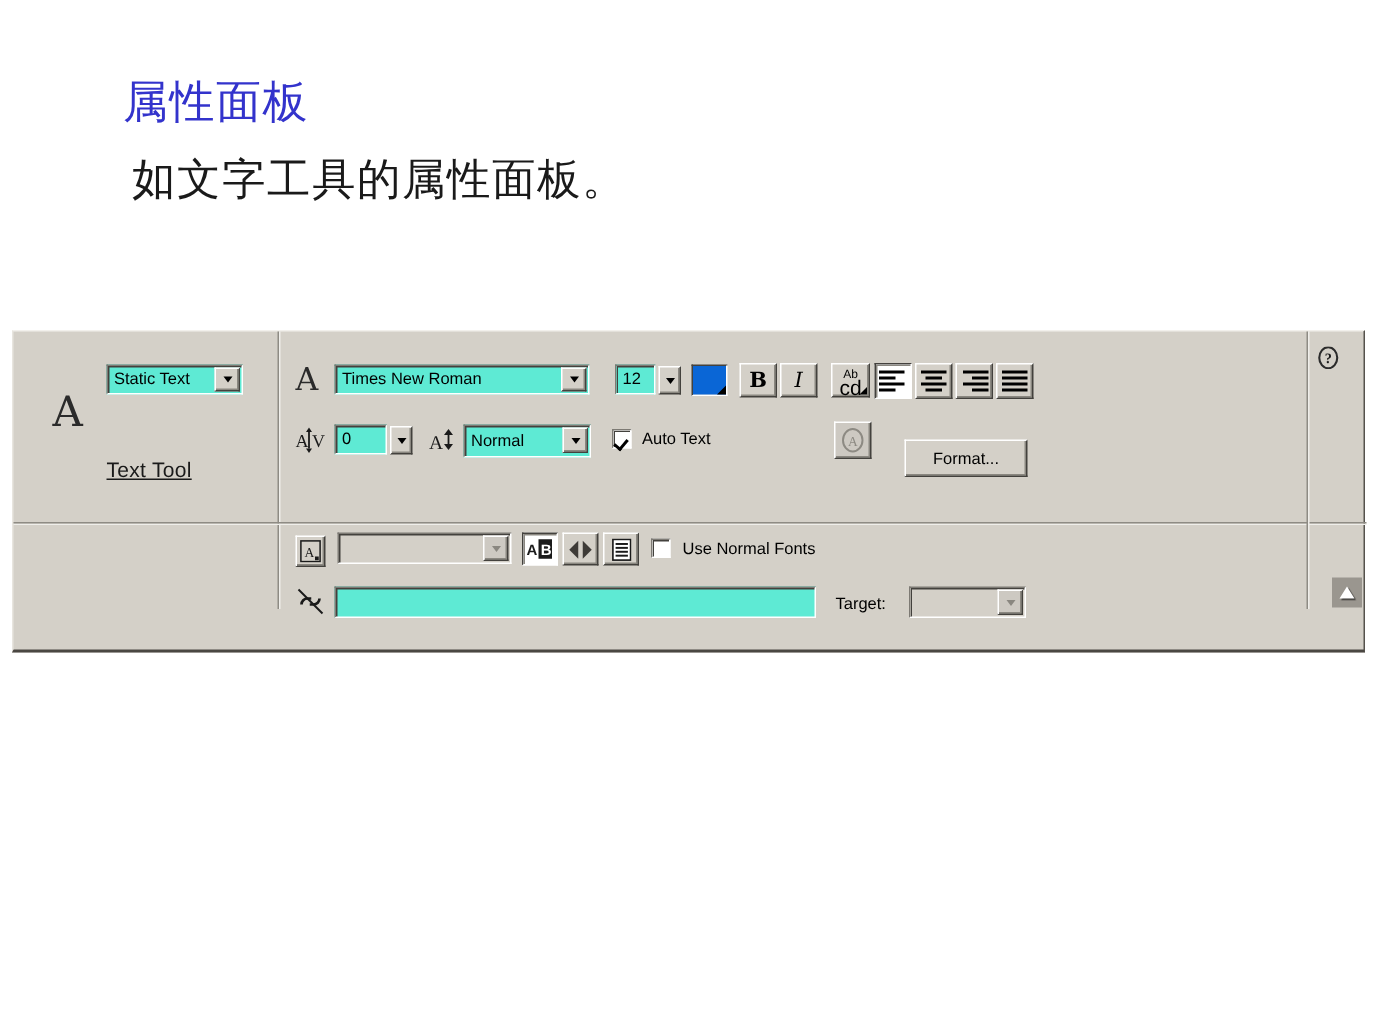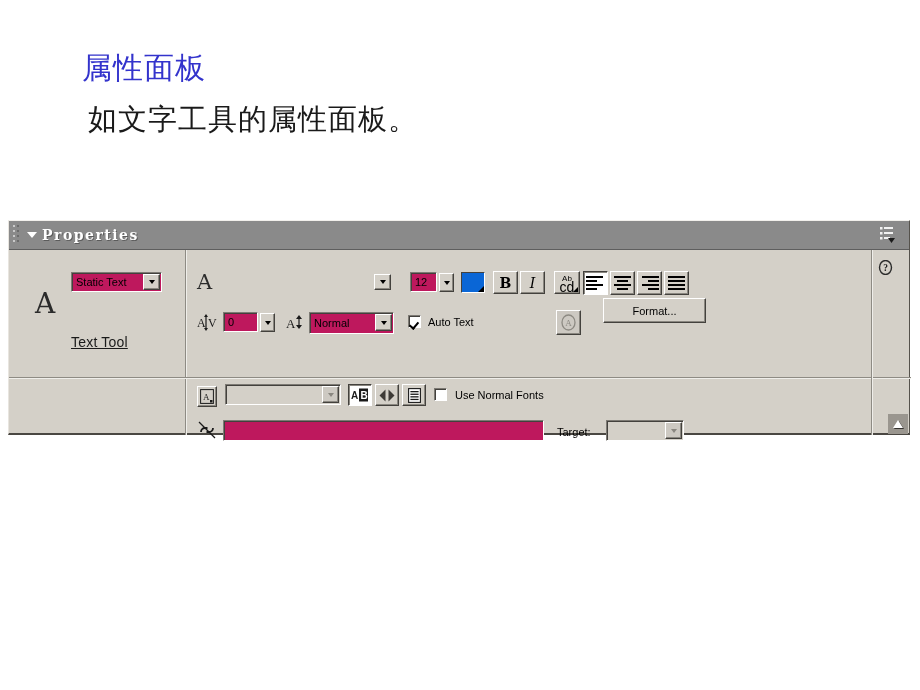--- a/index.html
+++ b/index.html
@@ -89,21 +89,21 @@
     font-size:28px;color:#2b2b2b;line-height:1;
   }
   .tool-label{
     position:absolute;left:62px;top:84px;font-size:14px;color:#1a1a1a;
     letter-spacing:.2px;
     text-decoration:underline;
   }
 
   
   .field{
-    position:absolute;background:#be185d;box-sizing:border-box;
+    position:absolute;background:#5eead4;box-sizing:border-box;
     border-top:1px solid #7d7a74;border-left:1px solid #7d7a74;
     border-right:1px solid #ffffff;border-bottom:1px solid #ffffff;
     box-shadow:inset 1px 1px 0 #43413d;
     font-size:11px;color:#000;display:flex;align-items:center;
   }
   .field .val{padding-left:4px;white-space:nowrap;}
   .field.disabled{background:#d4d0c8;}
 
   
   .dropbtn{
@@ -179,36 +179,20 @@
   }
 </style>
 </head>
 <body>
 
 <div id="slide-heading" style="color: rgb(51, 51, 204);">属性面板</div>
 <div id="slide-body">如文字工具的属性面板。</div>
 
 <div id="properties-panel">
 
-  <div class="titlebar">
-    <div class="gripper"></div>
-    <div class="tri-down"></div>
-    <div class="panel-title">Properties</div>
-    <div class="options-icon">
-      <svg width="16" height="17" viewBox="0 0 16 17">
-        <rect x="1" y="1" width="2.5" height="2.5" fill="#f2f2f2"></rect>
-        <rect x="5" y="1" width="9" height="2" fill="#f2f2f2"></rect>
-        <rect x="1" y="6" width="2.5" height="2.5" fill="#f2f2f2"></rect>
-        <rect x="5" y="6" width="9" height="2" fill="#f2f2f2"></rect>
-        <rect x="1" y="11" width="2.5" height="2.5" fill="#f2f2f2"></rect>
-        <rect x="5" y="11" width="6" height="2" fill="#f2f2f2"></rect>
-        <polygon points="9,12 16,12 12.5,17" fill="#1a1a1a"></polygon>
-      </svg>
-    </div>
-  </div>
 
   <div class="panel-body">
     <div class="vsep"></div>
     <div class="hsep"></div>
     <div class="vsep-right"></div>
 
     <div class="help-icon">
       <svg width="15" height="15" viewBox="0 0 15 15">
         <ellipse cx="7.5" cy="7.5" rx="6" ry="7" fill="#d4d0c8" stroke="#2b2b2b" stroke-width="1.4"></ellipse>
         <text x="7.5" y="11" font-family="Liberation Serif, serif" font-size="9.5" font-weight="bold" text-anchor="middle" fill="#1a1a1a">?</text>
@@ -220,20 +204,23 @@
 
     <div class="field" style="left:62px;top:22px;width:91px;height:20px;">
       <span class="val">Static Text</span>
     </div>
     <div class="dropbtn" style="left:134px;top:24px;width:17px;height:16px;">
       <span class="arrow-sm"></span>
     </div>
 
     <div class="icon-glyph" style="left:188px;top:20px;font-family:'DejaVu Serif',serif;font-size:21px;">A</div>
 
+    <div class="field" style="left:214px;top:22px;width:170px;height:20px;">
+      <span class="val">Times New Roman</span>
+    </div>
     <div class="dropbtn" style="left:365px;top:24px;width:17px;height:16px;">
       <span class="arrow-sm"></span>
     </div>
 
     <div class="field" style="left:401px;top:22px;width:27px;height:20px;">
       <span class="val">12</span>
     </div>
     <div class="dropbtn" style="left:430px;top:23px;width:15px;height:19px;">
       <span class="arrow-sm"></span>
     </div>
@@ -312,21 +299,21 @@
     <div class="cbox checked" style="left:399px;top:65px;"></div>
     <div class="lbl" style="left:419px;top:66px;">Auto Text</div>
 
     <div class="btn" style="left:547px;top:60px;width:25px;height:25px;background:#cdc9c2;">
       <svg width="17" height="17" viewBox="0 0 17 17">
         <ellipse cx="8.5" cy="8.5" rx="6.5" ry="7.5" fill="none" stroke="#8d8a83" stroke-width="1.3"></ellipse>
         <text x="8.5" y="12" font-family="Liberation Serif, serif" font-size="9" text-anchor="middle" fill="#8d8a83">A</text>
       </svg>
     </div>
 
-    <div class="btn" style="left:594px;top:48px;width:103px;height:25px;">Format...</div>
+    <div class="btn" style="left:594px;top:72px;width:82px;height:25px;">Format...</div>
 
     <div class="btn" style="left:188px;top:136px;width:20px;height:21px;">
       <svg width="14" height="15" viewBox="0 0 14 15">
         <rect x="0.6" y="0.6" width="12.8" height="13.8" fill="none" stroke="#1a1a1a" stroke-width="1"></rect>
         <text x="3" y="11" font-family="Liberation Serif, serif" font-size="9" fill="#1a1a1a">A</text>
         <rect x="10" y="11" width="2.5" height="2.5" fill="#1a1a1a"></rect>
       </svg>
     </div>
     <div class="field disabled" style="left:216px;top:134px;width:116px;height:21px;">
       <span class="val"></span>

